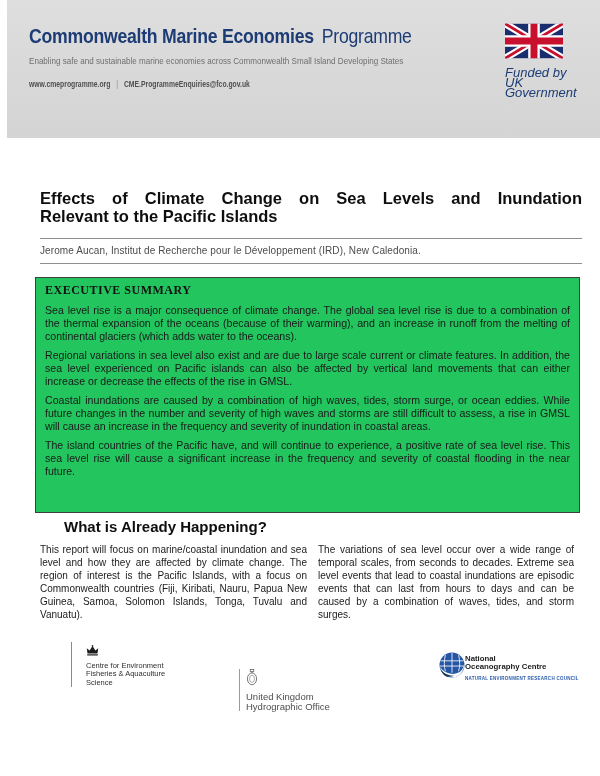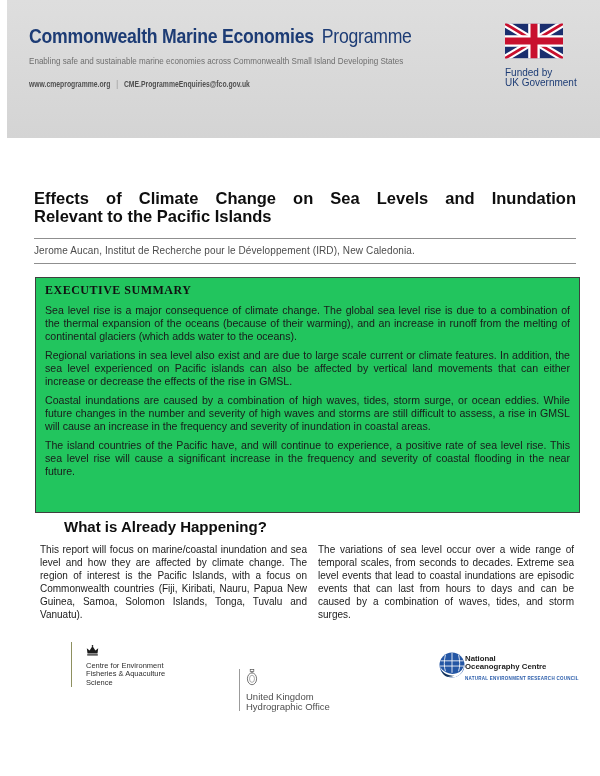--- a/index.html
+++ b/index.html
@@ -12,30 +12,30 @@
   .brand{position:absolute;left:22px;top:24px;white-space:nowrap;font-size:21px;
          color:#1d3c75;letter-spacing:-.3px;transform:scaleX(.84);transform-origin:left top;}
   .brand .bold{font-weight:700;}
   .brand .light{font-weight:400;margin-left:4px;}
   .tagline{position:absolute;left:22px;top:55px;white-space:nowrap;font-size:9.5px;
            color:#6e6e6e;transform:scaleX(.85);transform-origin:left top;}
   .contact{position:absolute;left:22px;top:79px;white-space:nowrap;font-size:8.5px;
            font-weight:700;color:#4f4f4f;transform:scaleX(.8);transform-origin:left top;}
   .contact .sep{color:#8f8f8f;font-weight:400;margin:0 5px;}
   .flag-wrap{position:absolute;left:498px;top:22px;width:90px;}
-  .funded{margin-top:4px;font-size:10px;line-height:10px;color:#1d3c75;}
+  .funded{margin-top:4px;font-size:13px;line-height:10px;color:#1d3c75;font-style:italic;}
 
   
   .reportcard{position:absolute;top:151px;right:25px;text-align:right;color:#1c1c1c;}
   .rc1{font-size:9.5px;letter-spacing:.2px;}
   .rc2{font-size:9.5px;margin-top:1px;}
   .rc2 .it{font-style:italic;}
 
   
-  .titleblock{position:absolute;left:27px;top:189px;width:542px;}
+  .titleblock{position:absolute;left:33px;top:189px;width:542px;}
   .t1{font-size:16.5px;line-height:18px;font-weight:700;color:#0e0e0e;
       text-align:justify;text-align-last:justify;}
   .t2{font-size:16.5px;line-height:18px;font-weight:700;color:#0e0e0e;}
   .rule{border:none;border-top:1px solid #8f8f8f;margin:0;}
   .rule1{margin-top:13px;}
   .author{font-size:10px;letter-spacing:.1px;color:#4c4c4c;margin:6px 0 7px 0;}
 
   
   .execbox{position:absolute;left:28px;top:277px;width:545px;height:236px;box-sizing:border-box;
            border:1px solid #3f3f3f;padding:5px 9px 8px 9px;overflow:hidden;background:#22c55e;}

